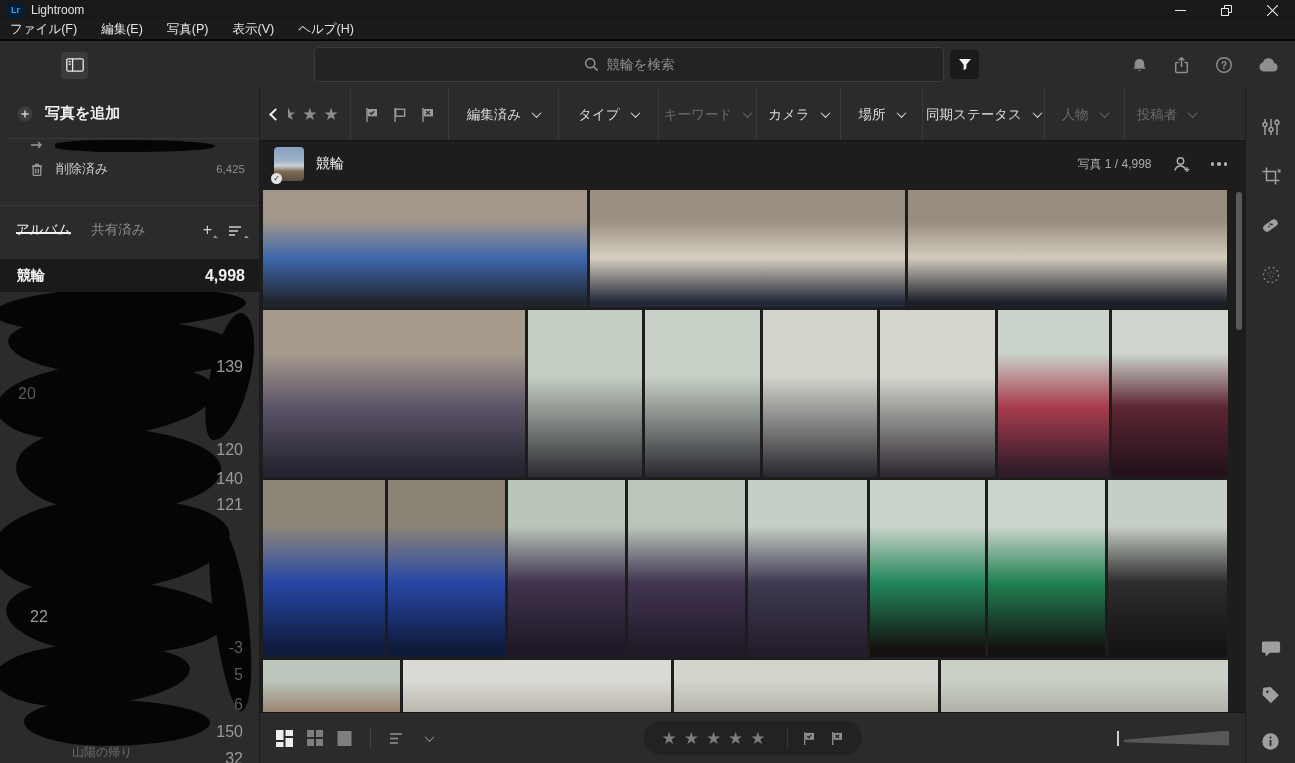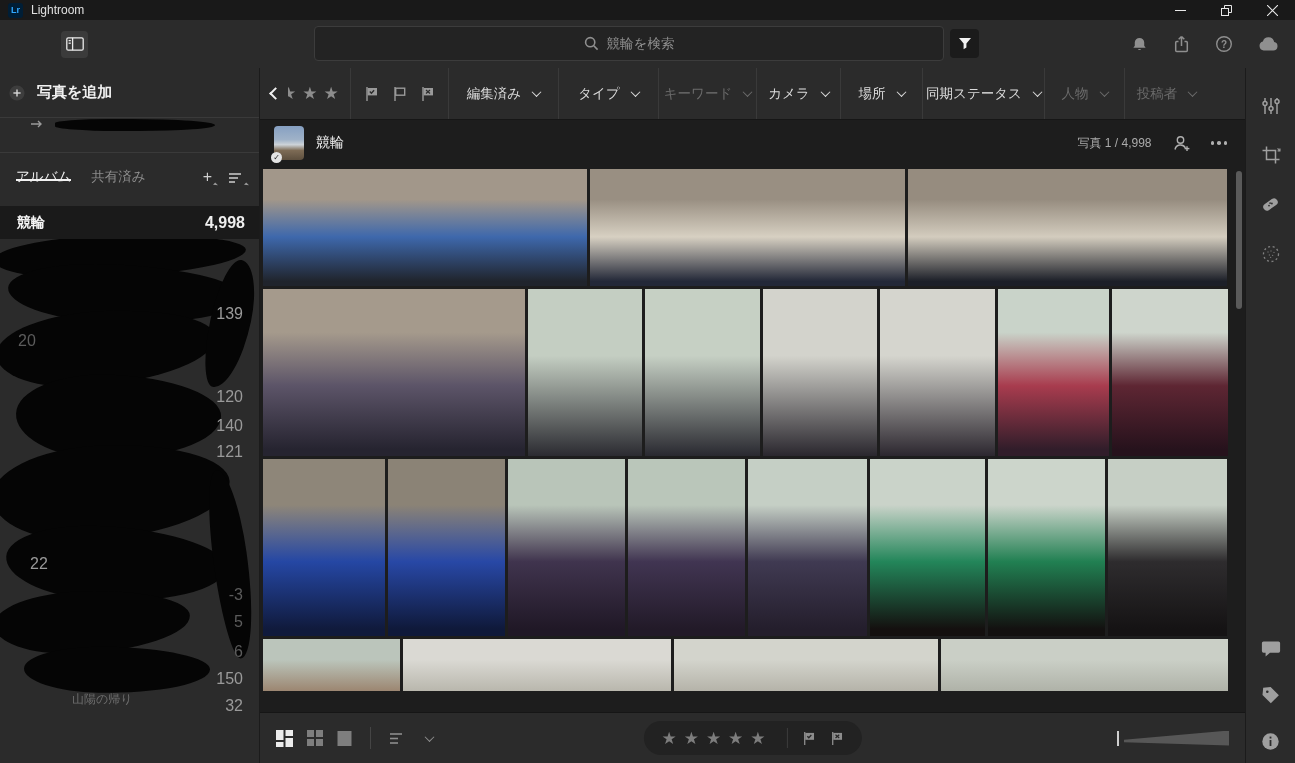--- a/index.html
+++ b/index.html
@@ -31,21 +31,21 @@
     border-radius:4px; display:flex; align-items:center; justify-content:center; }
   .toolbar-right { margin-left:auto; display:flex; align-items:center; gap:25px; padding-right:16px; }
 
   
   .main { flex:1; display:flex; min-height:0; }
 
   
   .sidebar { width:260px; background:#2b2b2b; border-right:1px solid #1b1b1b; display:flex;
     flex-direction:column; position:relative; }
   .add-photos { height:50px; display:flex; align-items:center; gap:11px; padding-left:8px;
-    color:#f0f0f0; font-size:15px; font-weight:bold; border-bottom:1px solid #3a3a3a; }
+    color:#f0f0f0; font-size:15px; font-weight:bold; border-bottom:1px solid #3a3a3a;margin-left:8px; }
   .clipped-row { height:14px; overflow:hidden; position:relative; display:flex; align-items:flex-start;
     padding-left:30px; gap:12px; }
   .clip-blob { width:160px; height:12px; background:#050505; border-radius:40% 60% 55% 45%; margin-top:1px;}
   .side-row { height:32px; display:flex; align-items:center; gap:12px; padding:0 14px 0 30px;
     color:#cfcfcf; font-size:13px; }
   .side-row .count { margin-left:auto; color:#8d8d8d; font-size:11.5px; }
   .side-tabs { margin-top:20px; border-top:1px solid #3a3a3a; height:48px; display:flex;
     align-items:center; padding:11px 16px; gap:20px;text-align:center; }
   .tab { font-size:13.5px; color:#8c8c8c; height:100%; display:flex; align-items:center; position:relative; }
   .tab.active { color:#f2f2f2; }
@@ -141,20 +141,27 @@
           </svg>
       </div>
       <div class="win-btn">
         <svg width="11" height="11" viewBox="0 0 11 11" stroke="#e8e8e8" stroke-width="1.1">
             <path d="M0 0l11 11M11 0L0 11"></path>
           </svg>
       </div>
     </div>
   </div>
 
+  <div class="menubar">
+    <span class="menu-item">ファイル(F)</span>
+    <span class="menu-item">編集(E)</span>
+    <span class="menu-item">写真(P)</span>
+    <span class="menu-item">表示(V)</span>
+    <span class="menu-item">ヘルプ(H)</span>
+  </div>
 
   <div class="toolbar">
     <div class="panel-toggle">
       <svg width="18" height="14" viewBox="0 0 18 14" fill="none" stroke="#ececec" stroke-width="1.3">
         <rect x="0.8" y="0.8" width="16.4" height="12.4" rx="1.5"></rect>
         <line x1="6.6" y1="0.8" x2="6.6" y2="13.2"></line>
         <line x1="2.6" y1="3.6" x2="4.8" y2="3.6"></line>
           <line x1="2.6" y1="6.2" x2="4.8" y2="6.2"></line>
       </svg>
     </div>
@@ -198,20 +205,30 @@
           <line x1="9" y1="5.4" x2="9" y2="12.6"></line>
             <line x1="5.4" y1="9" x2="12.6" y2="9"></line>
         </svg>
         <span>写真を追加</span>
       </div>
       <div class="clipped-row">
         <svg width="13" height="12" viewBox="0 0 13 12" fill="none" stroke="#9a9a9a" stroke-width="1.4">
           <path d="M1 6h10M8 3l3 3-3 3"></path>
         </svg>
         <div class="clip-blob"></div>
+      </div>
+      <div class="side-row">
+        <svg width="14" height="15" viewBox="0 0 14 15" fill="none" stroke="#9a9a9a" stroke-width="1.3">
+          <path d="M2 4h10M5.7 3.8V2.4h2.6v1.4"></path>
+          <rect x="3.2" y="4.4" width="7.6" height="9" rx="1"></rect>
+          <line x1="5.7" y1="6.8" x2="5.7" y2="11.2"></line>
+            <line x1="8.3" y1="6.8" x2="8.3" y2="11.2"></line>
+        </svg>
+        <span>削除済み</span>
+        <span class="count">6,425</span>
       </div>
       <div class="side-tabs">
         <div class="tab active">
           <span>アルバム</span>
         </div>
         <div class="tab">
           <span>共有済み</span>
         </div>
         <div class="tab-actions">
           <span class="tab-action">

